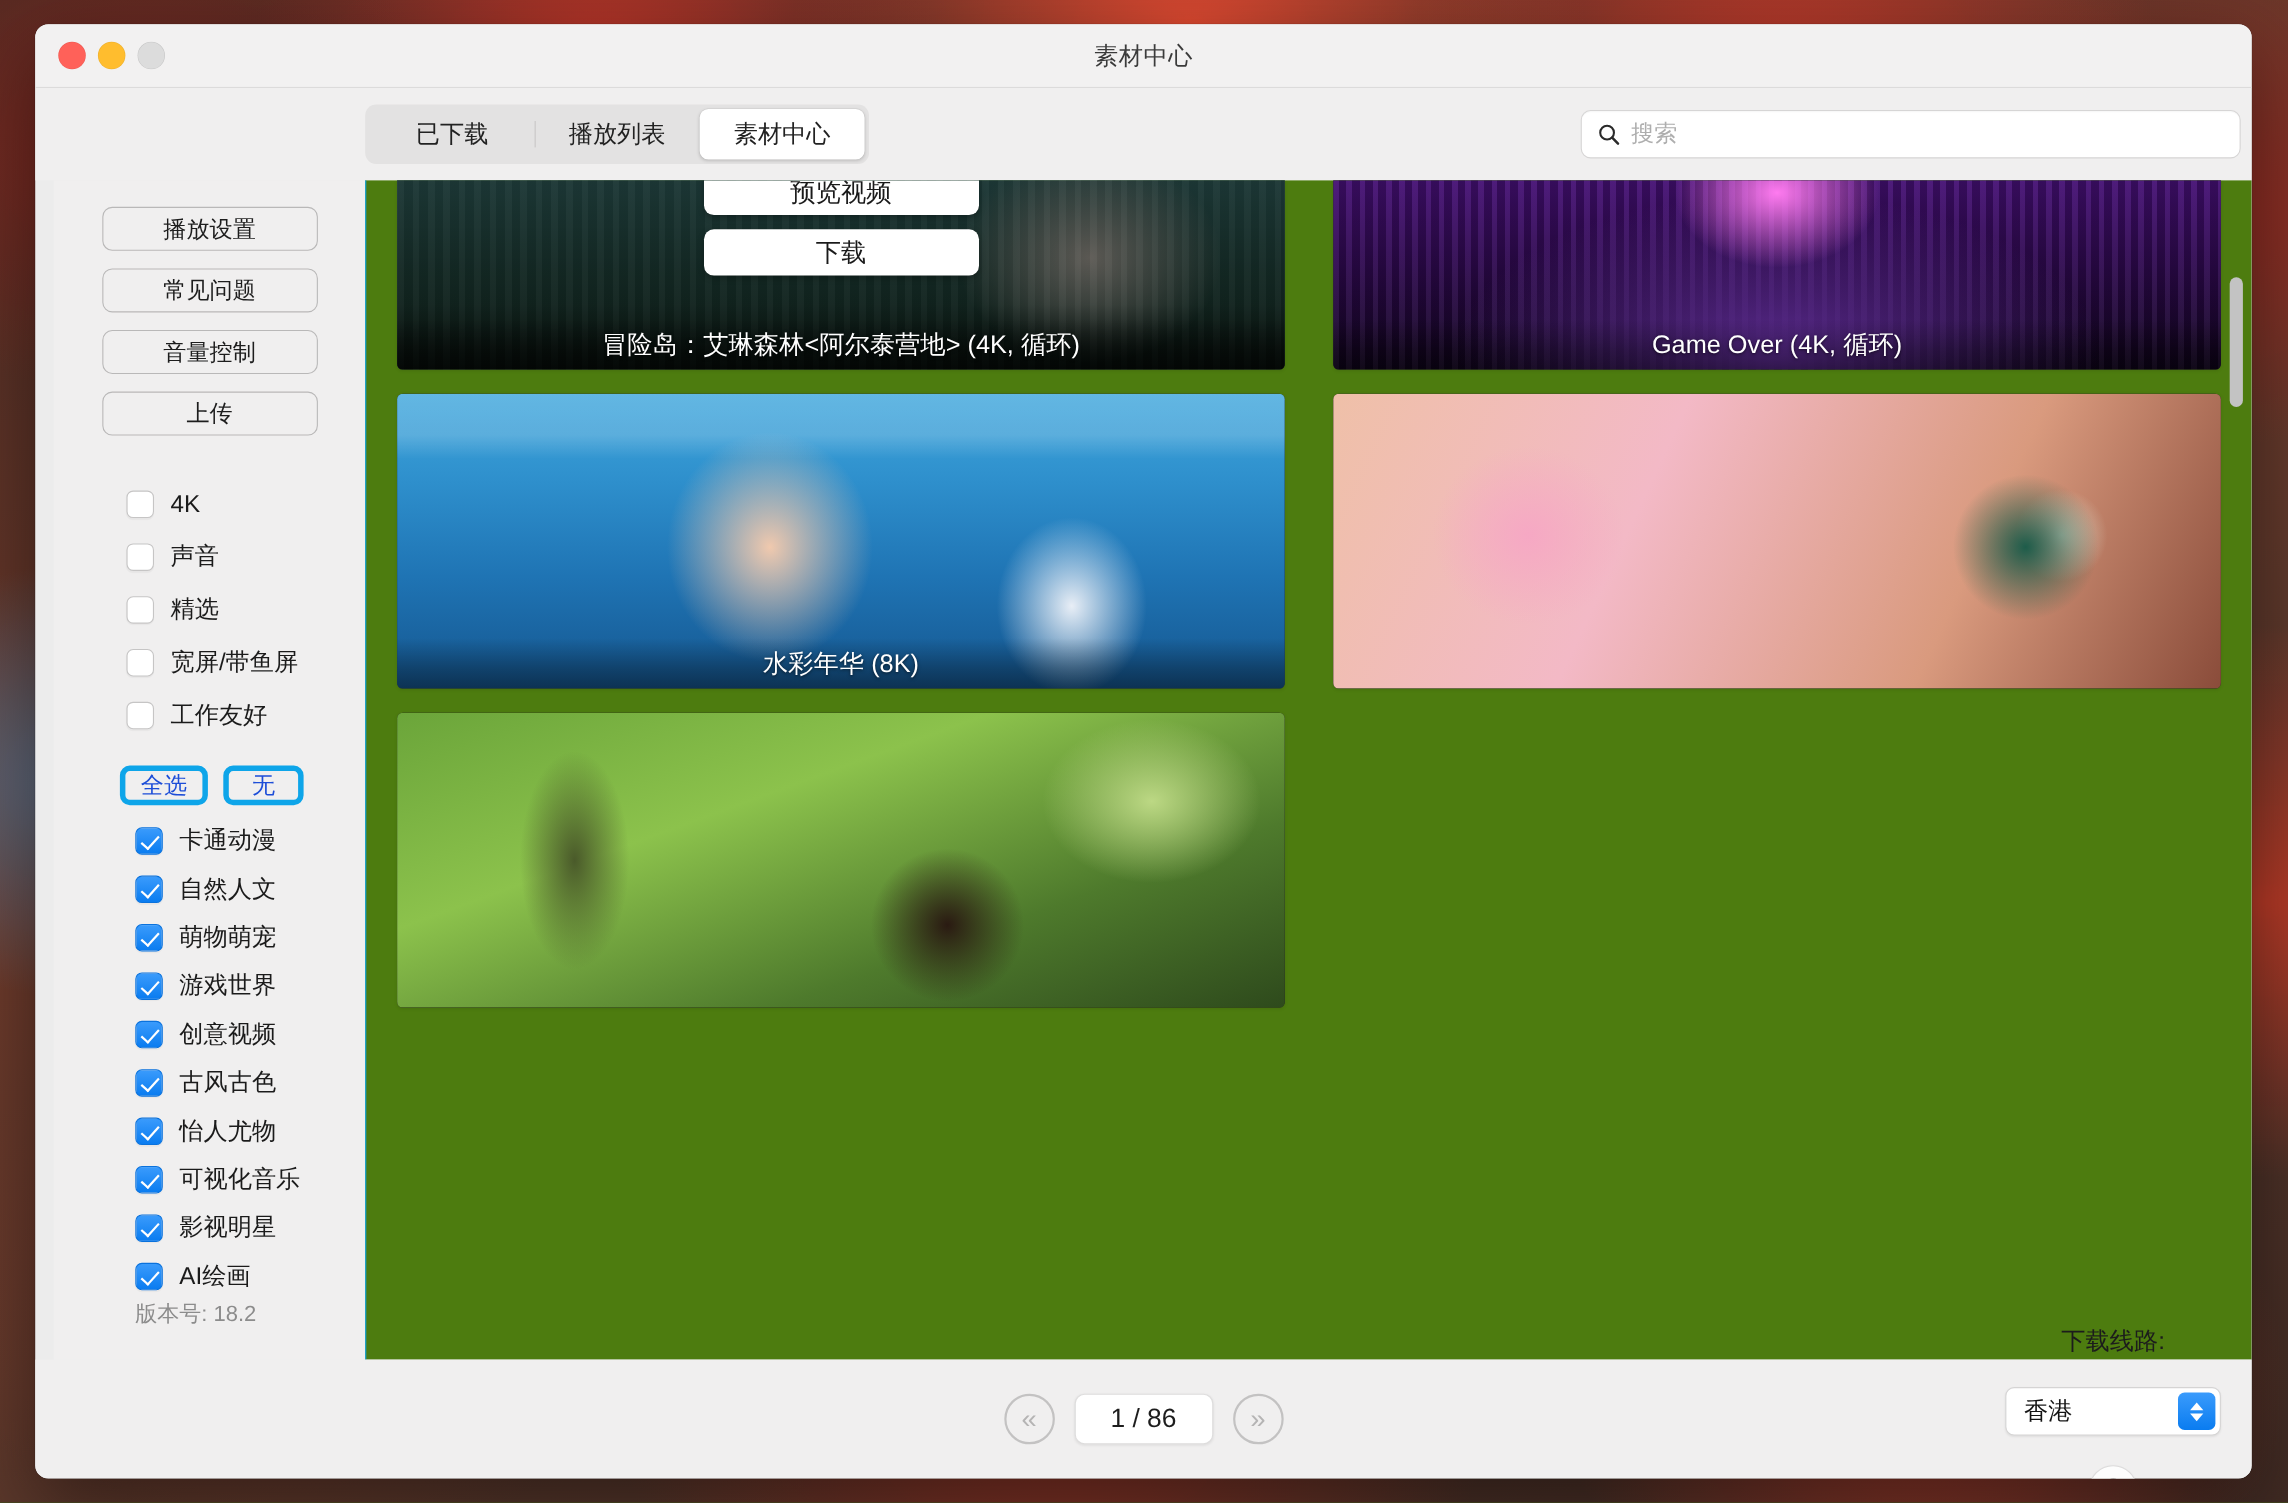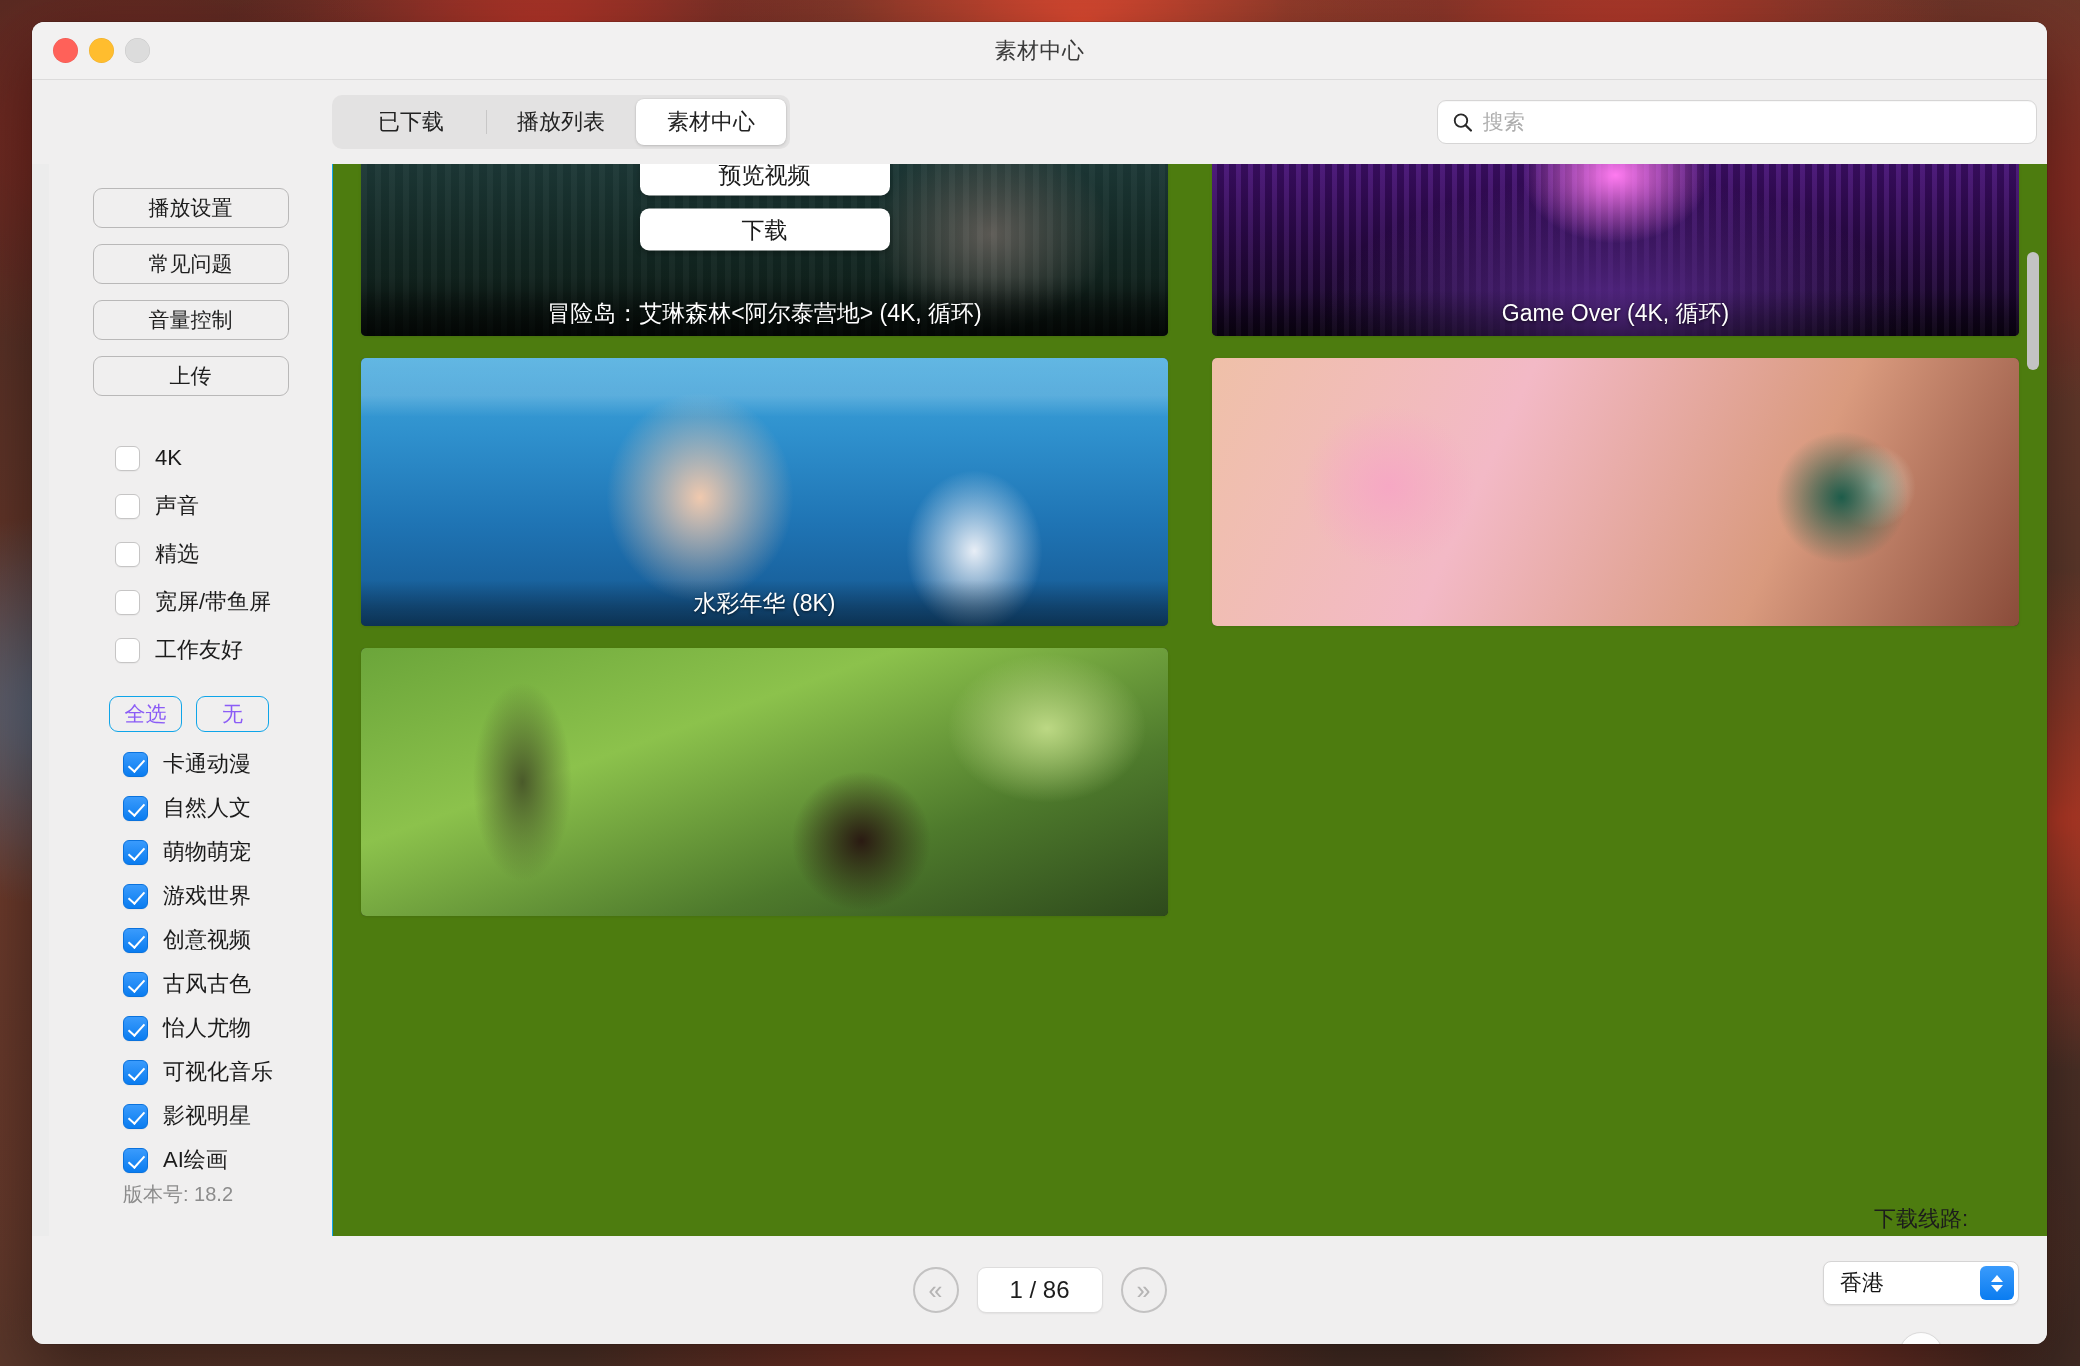--- a/index.html
+++ b/index.html
@@ -164,22 +164,22 @@
     position: absolute; left: 8px; top: 3px;
     width: 7px; height: 14px;
     border: solid #fff; border-width: 0 2.6px 2.6px 0;
     transform: rotate(42deg);
   }
   .check-label { font-size: 22px; color: #1b1b1b; margin-left: 15px; white-space: nowrap; }
 
   .smallbtns { display: flex; gap: 14px; margin: 22px 0 10px 60px; }
   .small-btn {
     min-width: 73px; height: 36px; padding: 12px 14px;
-    background: #f0efef; border: 1px solid #0ea5e9;
-    border-radius: 9px; font-size: 21px; color: #8b5cf6;
+    background: #f0efef; border: 5px solid #0ea5e9;
+    border-radius: 9px; font-size: 21px; color: #1d4ed8;
     display: flex; align-items: center; justify-content: center;
     font-family: inherit; cursor: default;
   }
   .cats { padding-left: 74px; }
   .cats .check-row { height: 44px; }
   .version {
     position: absolute; left: 74px; bottom: 28px;
     font-size: 20px; color: #8c8c8c;
   }
 

